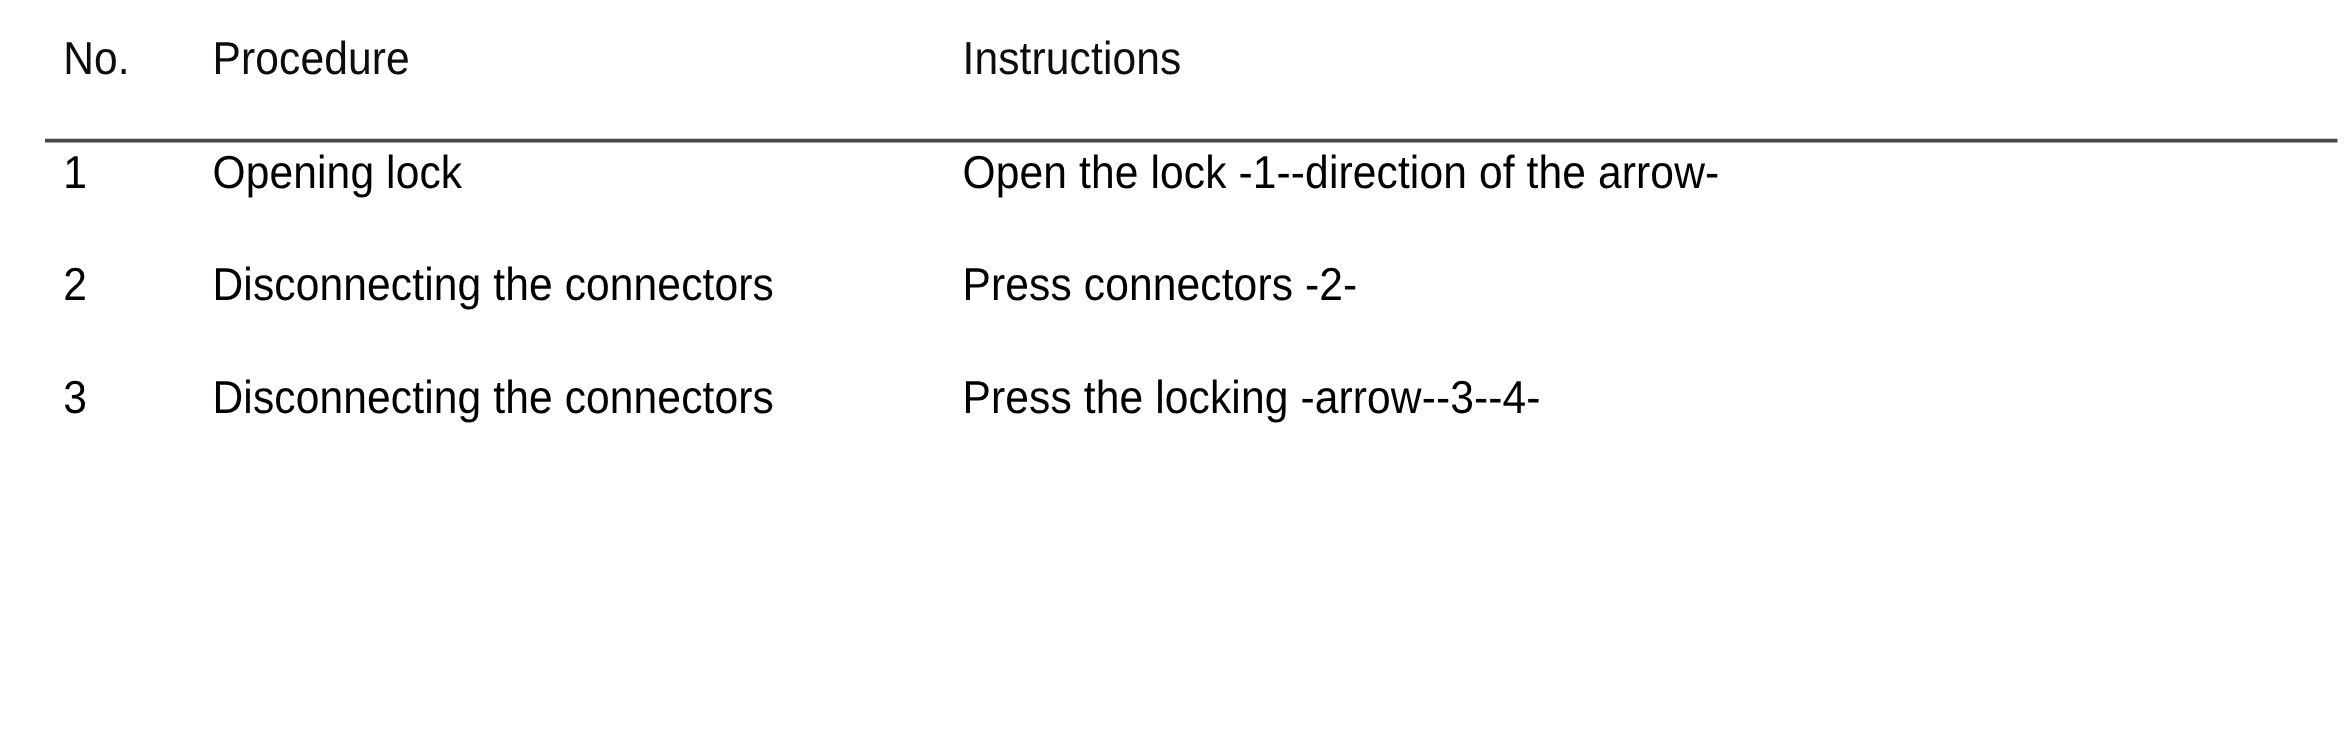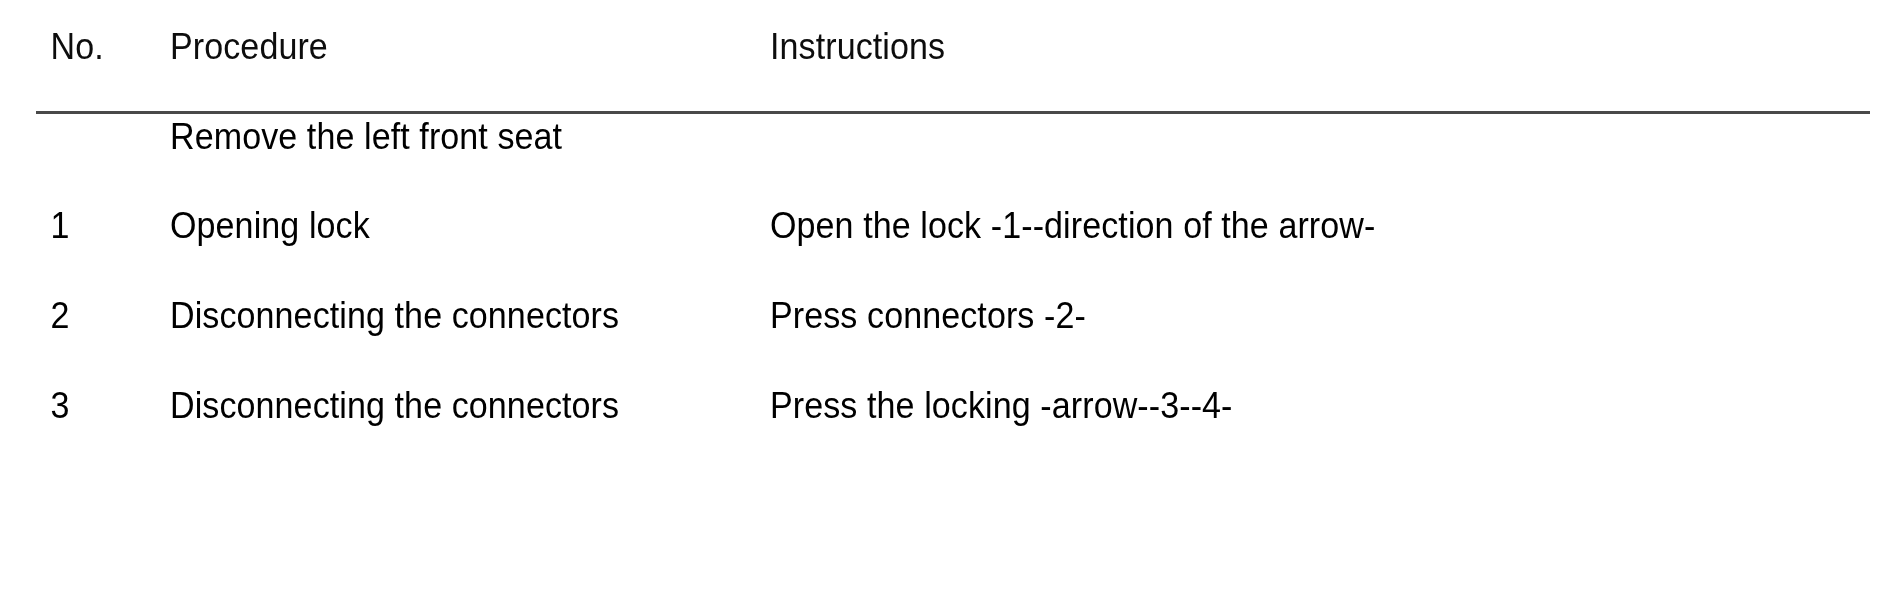--- a/index.html
+++ b/index.html
@@ -99,25 +99,20 @@
 
     <thead>
       <tr class="head-row">
         <th class="cell-no">No.</th>
         <th class="cell-procedure">Procedure</th>
         <th class="cell-instr">Instructions</th>
       </tr>
     </thead>
 
     <tbody>
-      <tr class="group-row">
-        <td class="cell-no num"></td>
-        <td class="cell-procedure proc">Remove the left front seat</td>
-        <td class="cell-instr instr"></td>
-      </tr>
 
       <tr class="body-row">
         <td class="cell-no num">1</td>
         <td class="cell-procedure proc">Opening lock</td>
         <td class="cell-instr instr">Open the lock -1--direction of the arrow-</td>
       </tr>
 
       <tr class="body-row">
         <td class="cell-no num">2</td>
         <td class="cell-procedure proc">Disconnecting the connectors</td>

